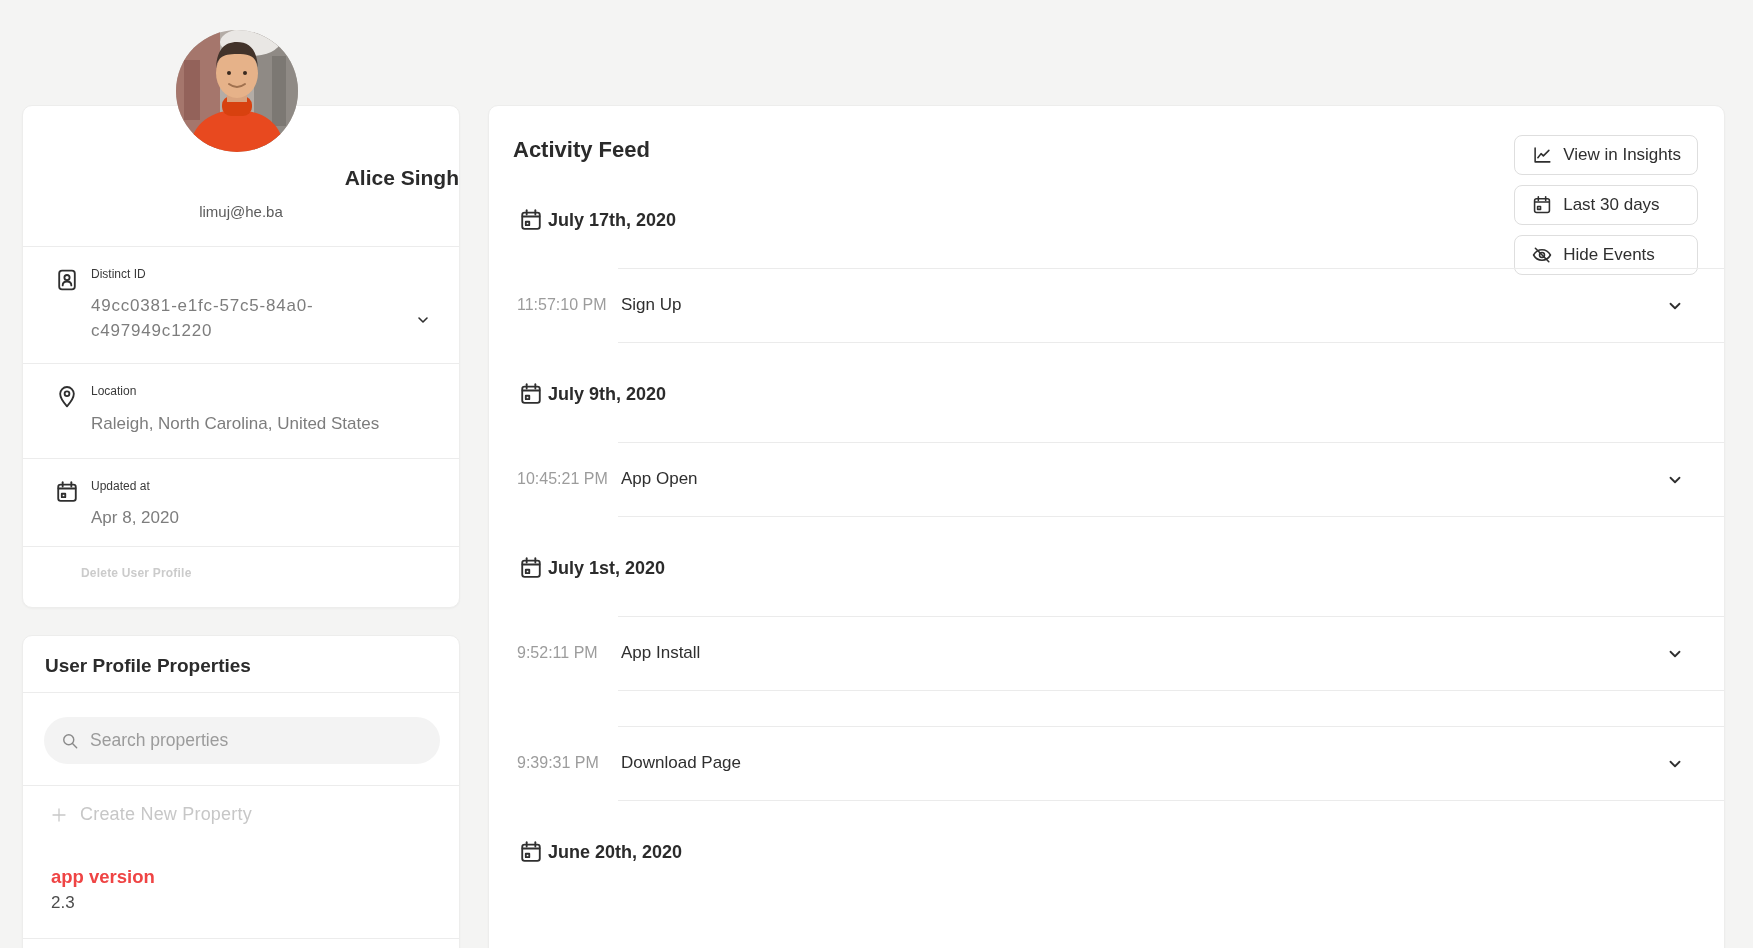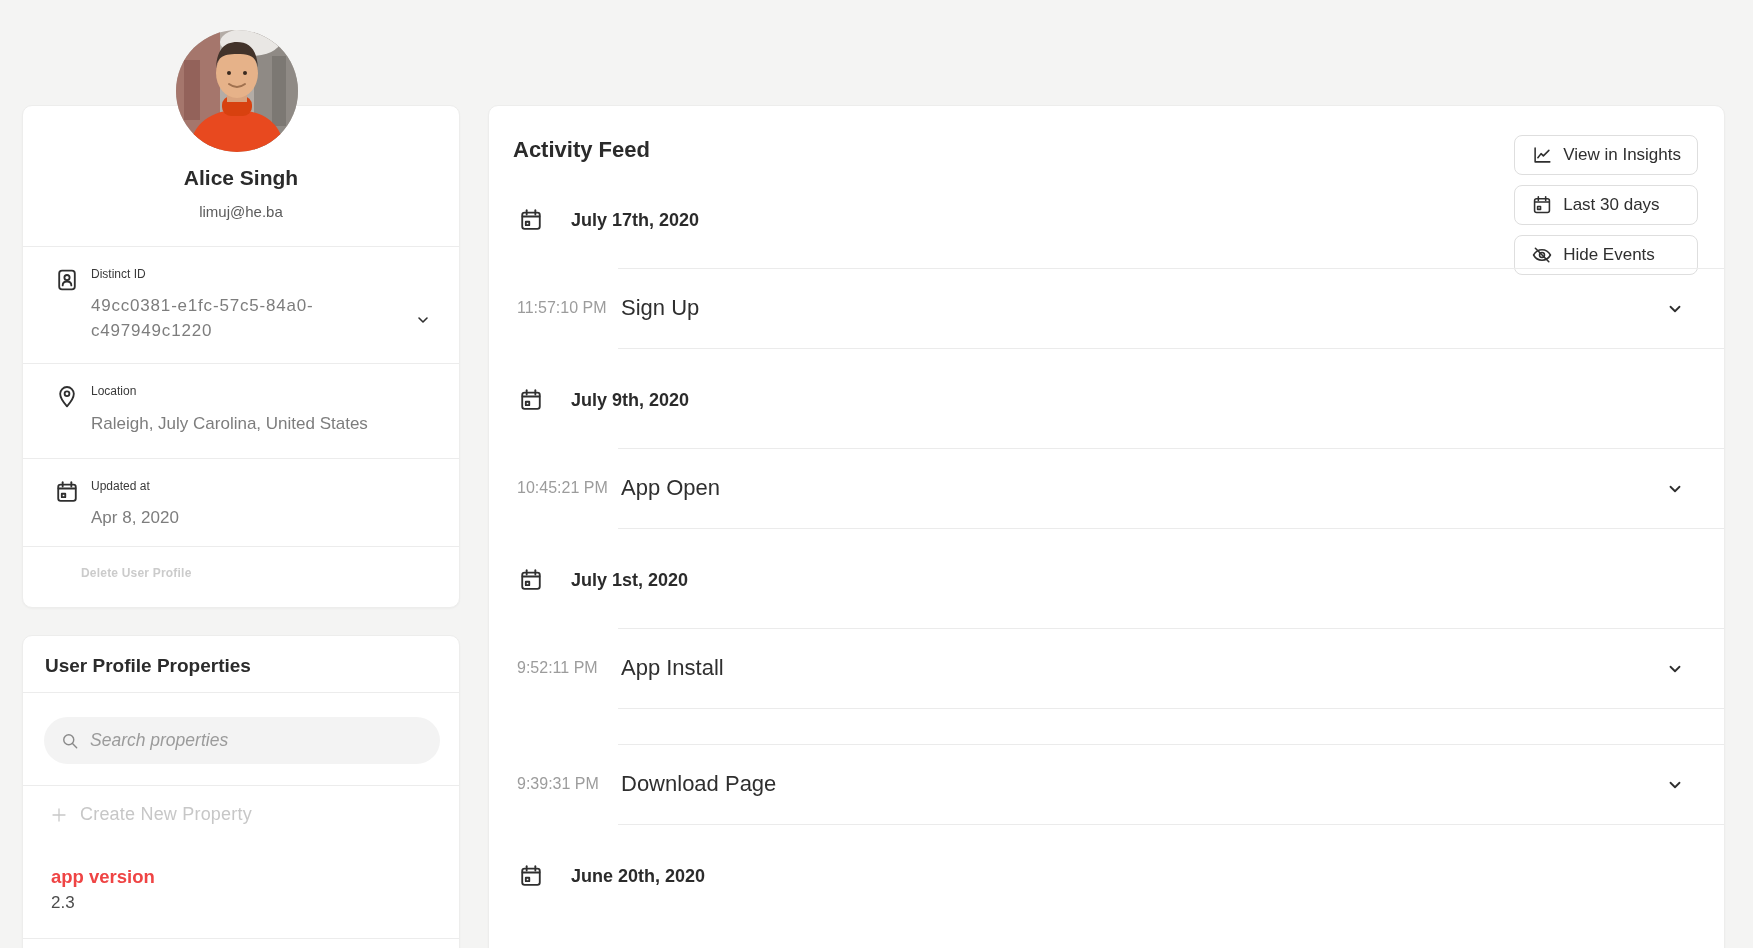--- a/index.html
+++ b/index.html
@@ -7,67 +7,67 @@
   body { font-family: "Liberation Sans", "DejaVu Sans", sans-serif; color: #2f2f2f; }
   .page { position: relative; width: 1753px; height: 948px; background: #f4f4f3; overflow: hidden; }
 
   .card { position: absolute; background: #fff; border: 1px solid #ededec; border-radius: 10px;
           box-shadow: 0 1px 2px rgba(0,0,0,0.03); }
 
   
   .profile-card { left: 22px; top: 105px; width: 438px; height: 503px; }
   .avatar { position: absolute; left: 176px; top: 30px; width: 122px; height: 122px;
             border-radius: 50%; overflow: hidden; z-index: 5; }
-  .profile-name { position: absolute; top: 60px; left: 0; width: 100%; text-align: center;
+  .profile-name { position: absolute; top: 60px; left: 0; width: 100%; text-align: right;
                   font-size: 21px; font-weight: 700; color: #2b2b2b; }
   .profile-email { position: absolute; top: 97px; left: 0; width: 100%; text-align: center;
                    font-size: 15px; color: #5c5c5c; }
   .hr { position: absolute; left: 0; width: 100%; height: 1px; background: #ececec; }
   .field-icon { position: absolute; left: 31px; width: 26px; height: 26px; }
   .field-label { position: absolute; left: 68px; font-size: 12px; color: #3a3a3a; }
   .field-value { position: absolute; left: 68px; font-size: 17px; color: #7d7d7d; line-height: 25px; }
   .id-value { width: 252px; letter-spacing: 0.8px; word-break: break-word; }
   .id-chevron { position: absolute; left: 392px; top: 206px; width: 16px; height: 16px; }
   .delete-btn { position: absolute; left: 29px; top: 460px; font-size: 12px; font-weight: 700;
                 color: #cbcbcb; letter-spacing: 0.2px; cursor: default; background: none; border: none;
                 font-family: inherit; margin-left: 29px; }
 
   
   .props-card { left: 22px; top: 635px; width: 438px; height: 340px; }
   .props-title { position: absolute; left: 22px; top: 19px; font-size: 19px; font-weight: 700; color: #2b2b2b; }
   .search-wrap { position: absolute; left: 21px; top: 81px; width: 396px; height: 47px;
                  background: #f3f3f3; border-radius: 24px; display: flex; align-items: center;
                  padding: 0 16px; gap: 10px; }
   .search-wrap input { flex: 1; border: none; outline: none; background: transparent;
-                       font-size: 17.5px; color: #3a3a3a; font-family: inherit; font-style: italic; }
+                       font-size: 17.5px; color: #3a3a3a; font-family: inherit; }
   .search-wrap input::placeholder { color: #9b9b9b; }
   .create-row { position: absolute; left: 27px; top: 168px; display: flex; align-items: center; gap: 12px;
                 background: none; border: none; font-family: inherit; cursor: default; }
   .create-row span { font-size: 18px; font-weight: 500; color: #c7c7c7; letter-spacing: 0.2px; }
   .prop-item { position: absolute; left: 28px; top: 230px; }
   .prop-name { font-size: 18.5px; font-weight: 700; color: #ef4444; }
   .prop-value { font-size: 17px; color: #4c4c4c; margin-top: 5px; }
 
   
   .feed-card { left: 488px; top: 105px; width: 1237px; height: 865px; }
   .feed-title { position: absolute; left: 24px; top: 31px; font-size: 22px; font-weight: 700; color: #2b2b2b; }
   .toolbar { position: absolute; right: 26px; top: 29px; display: flex; gap: 10px; flex-direction: column; }
   .tool-btn { display: flex; align-items: center; gap: 10px; height: 40px; padding: 0 16px;
               background: #fff; border: 1px solid #dedede; border-radius: 8px; cursor: pointer;
               font-family: inherit; }
   .tool-btn span { font-size: 17px; font-weight: 500; color: #2f2f2f; }
   .feed-body { position: absolute; left: 0; right: 0; top: 101px; }
-  .group-header { display: flex; align-items: center; gap: 27px; margin: 38px 0 0 29px; }
+  .group-header { display: flex; align-items: center; gap: 4px; margin: 38px 0 0 29px; }
   .group-header:first-child { margin-top: 0; }
   .group-header .date-text { font-size: 18px; font-weight: 700; color: #2b2b2b; }
   .divider { height: 1px; background: #ebebeb; margin-left: 129px; }
   .divider.under-header { margin-top: 35px; }
   .event-row { position: relative; display: flex; align-items: center; padding: 26px 0 27px 28px; cursor: pointer; }
   .event-time { width: 104px; font-size: 16px; color: #9c9c9c; }
-  .event-name { font-size: 22px; color: #2f2f2f; }
+  .event-name { font-size: 17px; color: #2f2f2f; }
   .row-chevron { position: absolute; right: 40px; top: 50%; margin-top: -9px; width: 18px; height: 18px; }
 
   svg.icn { display: block; stroke: #2f2f2f; fill: none; stroke-width: 1.7; stroke-linecap: round; stroke-linejoin: round; }
   svg.icn-gray { stroke: #8a8a8a; }
   svg.icn-light { stroke: #c7c7c7; }
   svg.chev { stroke-width: 2.4; }
 </style>
 </head>
 <body>
 
@@ -109,21 +109,21 @@
       <polyline points="6,9 12,15 18,9"></polyline>
     </svg>
 
     <div class="hr" style="top:257px"></div>
 
     <svg class="icn field-icon" style="top:278px" viewBox="0 0 24 24">
       <path d="M12 2.8 a6.3 6.3 0 0 1 6.3 6.3 C18.3 13.7 12 20.6 12 20.6 S5.7 13.7 5.7 9.1 A6.3 6.3 0 0 1 12 2.8 Z"></path>
       <circle cx="12" cy="9" r="2.2"></circle>
     </svg>
     <div class="field-label" style="top:278px">Location</div>
-    <div class="field-value" style="top:305px">Raleigh, July Carolina, United States</div>
+    <div class="field-value" style="top:305px">Raleigh, North Carolina, United States</div>
 
     <div class="hr" style="top:352px"></div>
 
     <svg class="icn field-icon" style="top:373px" viewBox="0 0 24 24">
       <rect x="3.9" y="5.2" width="16.2" height="15" rx="2.2"></rect>
       <line x1="8" y1="3" x2="8" y2="7"></line>
         <line x1="16" y1="3" x2="16" y2="7"></line>
       <line x1="4.2" y1="8.8" x2="19.8" y2="8.8"></line>
       <rect x="7.2" y="13.6" width="3.2" height="3.2"></rect>
     </svg>

